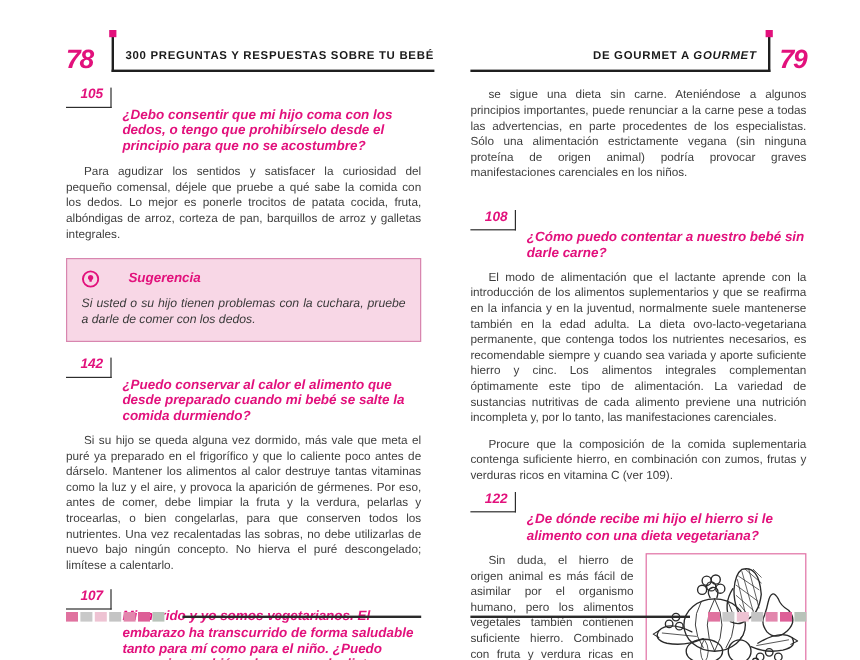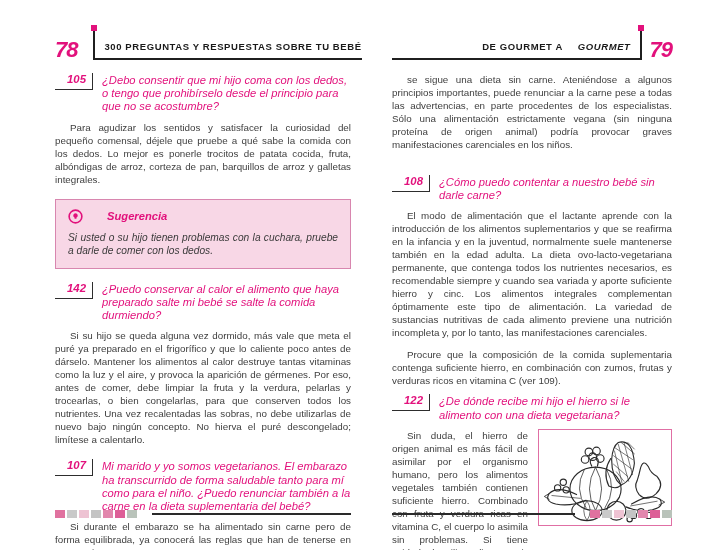--- a/index.html
+++ b/index.html
@@ -16,35 +16,35 @@
   
   .hdr { display: flex; align-items: flex-end; margin-bottom: 13px; }
   .pagenum {
     color: var(--accent); font-size: 22px; font-weight: bold; font-style: italic;
     line-height: 0.9; letter-spacing: -1px;
   }
   .hdr-seg { position: relative; flex: 1; }
   .hdr.left  .hdr-seg { margin-left: 16px;  border-left: 2px solid #1f1f1f;  border-bottom: 2px solid #1f1f1f; padding: 6px 0 4px 9px; }
   .hdr.right .hdr-seg { margin-right: 8px; border-right: 2px solid #1f1f1f; border-bottom: 2px solid #1f1f1f; padding: 6px 9px 4px 0; text-align: right; }
   .hdr-title { font-size: 9.5px; font-weight: bold; letter-spacing: 0.6px; color: #1a1a1a; white-space: nowrap; }
-  .hdr-title .it { font-style: italic; margin-left: 12px; }
+  .hdr-title .it { font-style: italic; }
   .hdr-sq { position: absolute; width: 6px; height: 6px; background: var(--accent); top: -5px; }
   .hdr.left  .hdr-sq { left: -4px; }
   .hdr.right .hdr-sq { right: -4px; }
 
   
   .qrow { display: flex; gap: 9px; margin-bottom: 7px; justify-content: space-between; }
   .qnum {
     color: var(--accent); font-weight: bold; font-style: italic; font-size: 11.4px;
     line-height: 1.05; border-right: 1.5px solid #2d2d2d; border-bottom: 1.5px solid #2d2d2d;
     padding: 1px 6px 3px 12px; align-self: flex-start; flex: 0 0 auto;
   }
   .qtitle {
-    color: var(--accent); font-weight: normal; font-style: italic;
-    font-size: 11.2px; line-height: 1.18; flex: 1; padding-top: 1px;
+    color: var(--accent); font-weight: bold; font-style: italic;
+    font-size: 11.2px; line-height: 1.18; flex: 1; padding-top: 1px; margin-top: 16px;
   }
 
   
   p.body {
     font-size: 9.8px; line-height: 13px; text-align: justify; text-indent: 15px;
     color: #3e3e3e; margin-bottom: 13px;
   }
   p.last { margin-bottom: 0; }
 
   
@@ -102,21 +102,21 @@
           <circle cx="8" cy="8" r="6.8" fill="none" stroke="#e2117c" stroke-width="1.7"></circle>
           <path d="M8 4.4a2.5 2.5 0 0 1 1.1 4.7l-.1 1.4h-2l-.1-1.4A2.5 2.5 0 0 1 8 4.4z" fill="#e2117c"></path>
         </svg>
         <span class="tiplabel">Sugerencia</span>
       </div>
       <p class="tiptext">Si usted o su hijo tienen problemas con la cuchara, pruebe a darle de comer con los dedos.</p>
     </aside>
 
     <div class="qrow">
       <span class="qnum">142</span>
-      <h3 class="qtitle">¿Puedo conservar al calor el alimento que haya preparado salte mi bebé se salte la comida durmiendo?</h3>
+      <h3 class="qtitle">¿Puedo conservar al calor el alimento que desde preparado cuando mi bebé se salte la comida durmiendo?</h3>
     </div>
     <p class="body">Si su hijo se queda alguna vez dormido, más vale que meta el puré ya preparado en el frigorífico y que lo caliente poco antes de dárselo. Mantener los alimentos al calor destruye tantas vitaminas como la luz y el aire, y provoca la aparición de gérmenes. Por eso, antes de comer, debe limpiar la fruta y la verdura, pelarlas y trocearlas, o bien congelarlas, para que conserven todos los nutrientes. Una vez recalentadas las sobras, no debe utilizarlas de nuevo bajo ningún concepto. No hierva el puré descongelado; limítese a calentarlo.</p>
 
     <div class="qrow">
       <span class="qnum">107</span>
       <h3 class="qtitle">Mi marido y yo somos vegetarianos. El embarazo ha transcurrido de forma saludable tanto para mí como para el niño. ¿Puedo renunciar también a la carne en la dieta suplementaria del bebé?</h3>
     </div>
     <p class="body last">Si durante el embarazo se ha alimentado sin carne pero de forma equilibrada, ya conocerá las reglas que han de tenerse en cuenta si</p>
   </div>
 

